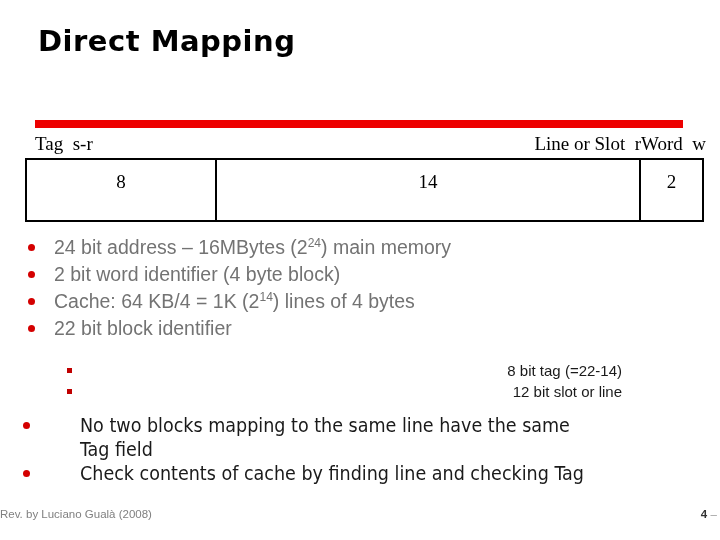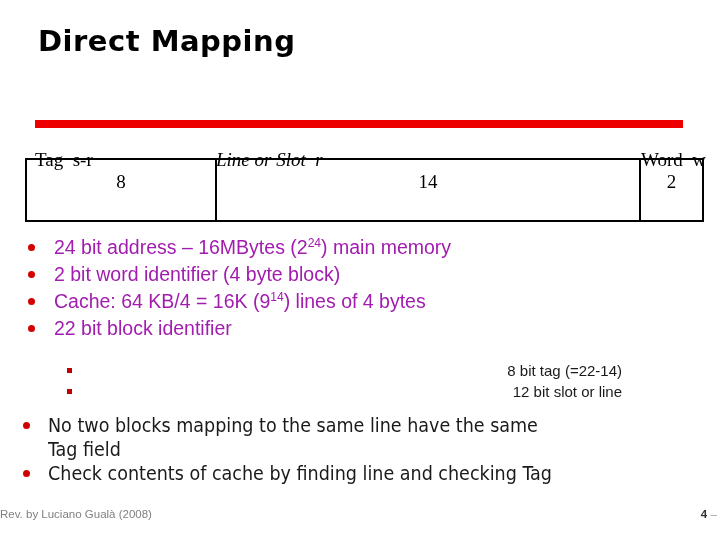--- a/index.html
+++ b/index.html
@@ -43,41 +43,40 @@
     top: 120px;
     width: 648px;
     height: 8px;
     background: #ED0000;
   }
 
   
   .addr-head {
     position: absolute;
     left: 25px;
-    top: 149px;
+    top: 133px;
     width: 679px;
     height: 26px;
     font-family: "Liberation Serif", serif;
     font-size: 19px;
     color: #000000;
   }
   .addr-head .h-tag {
     position: absolute;
     left: 10px;
     top: 0;
     white-space: pre;
   }
   .addr-head .h-line {
     position: absolute;
     left: 191px;
     top: 0;
     width: 425px;
-    text-align: left;
-    white-space: pre;
-    font-style: italic;
+    text-align: right;
+    white-space: pre;
   }
   .addr-head .h-word {
     position: absolute;
     left: 616px;
     top: 0;
     width: 63px;
     text-align: right;
     white-space: pre;
   }
 
@@ -110,21 +109,21 @@
     position: absolute;
     left: 22px;
     top: 234px;
     width: 680px;
   }
   .bullet-row {
     position: relative;
     padding-left: 32px;
     font-size: 19.5px;
     line-height: 27px;
-    color: #a21caf;
+    color: #737373;
     white-space: nowrap;
   }
   .bullet-row .dot {
     position: absolute;
     left: 6px;
     top: 10px;
     width: 7px;
     height: 7px;
     border-radius: 50%;
     background: #D40000;
@@ -177,21 +176,21 @@
   }
   .low-row .dot {
     position: absolute;
     left: 5px;
     top: 8px;
     width: 7px;
     height: 7px;
     border-radius: 50%;
     background: #D40000;
   }
-  .low-row .wrap2 { display: block; }
+  .low-row .wrap2 { display: block; margin-left: 32px; }
 
   
   .footer-credit {
     position: absolute;
     left: 0;
     top: 508px;
     width: 720px;
     font-size: 11.5px;
     color: #808080;
   }
@@ -232,21 +231,21 @@
   </div>
 
   <div class="bullets">
     <div class="bullet-row">
       <span class="dot"></span><span>24 bit address – 16MBytes (2</span><sup>24</sup><span>) main memory</span>
     </div>
     <div class="bullet-row">
       <span class="dot"></span><span>2 bit word identifier (4 byte block)</span><sup></sup><span></span>
     </div>
     <div class="bullet-row">
-      <span class="dot"></span><span>Cache: 64 KB/4 = 16K (9</span><sup>14</sup><span>) lines of 4 bytes</span>
+      <span class="dot"></span><span>Cache: 64 KB/4 = 1K (2</span><sup>14</sup><span>) lines of 4 bytes</span>
     </div>
     <div class="bullet-row">
       <span class="dot"></span><span>22 bit block identifier</span><sup></sup><span></span>
     </div>
   </div>
 
   <div class="subbullets">
     <div class="sub-row">
       <span class="sq"></span><span>8 bit tag (=22-14)</span>
     </div>

